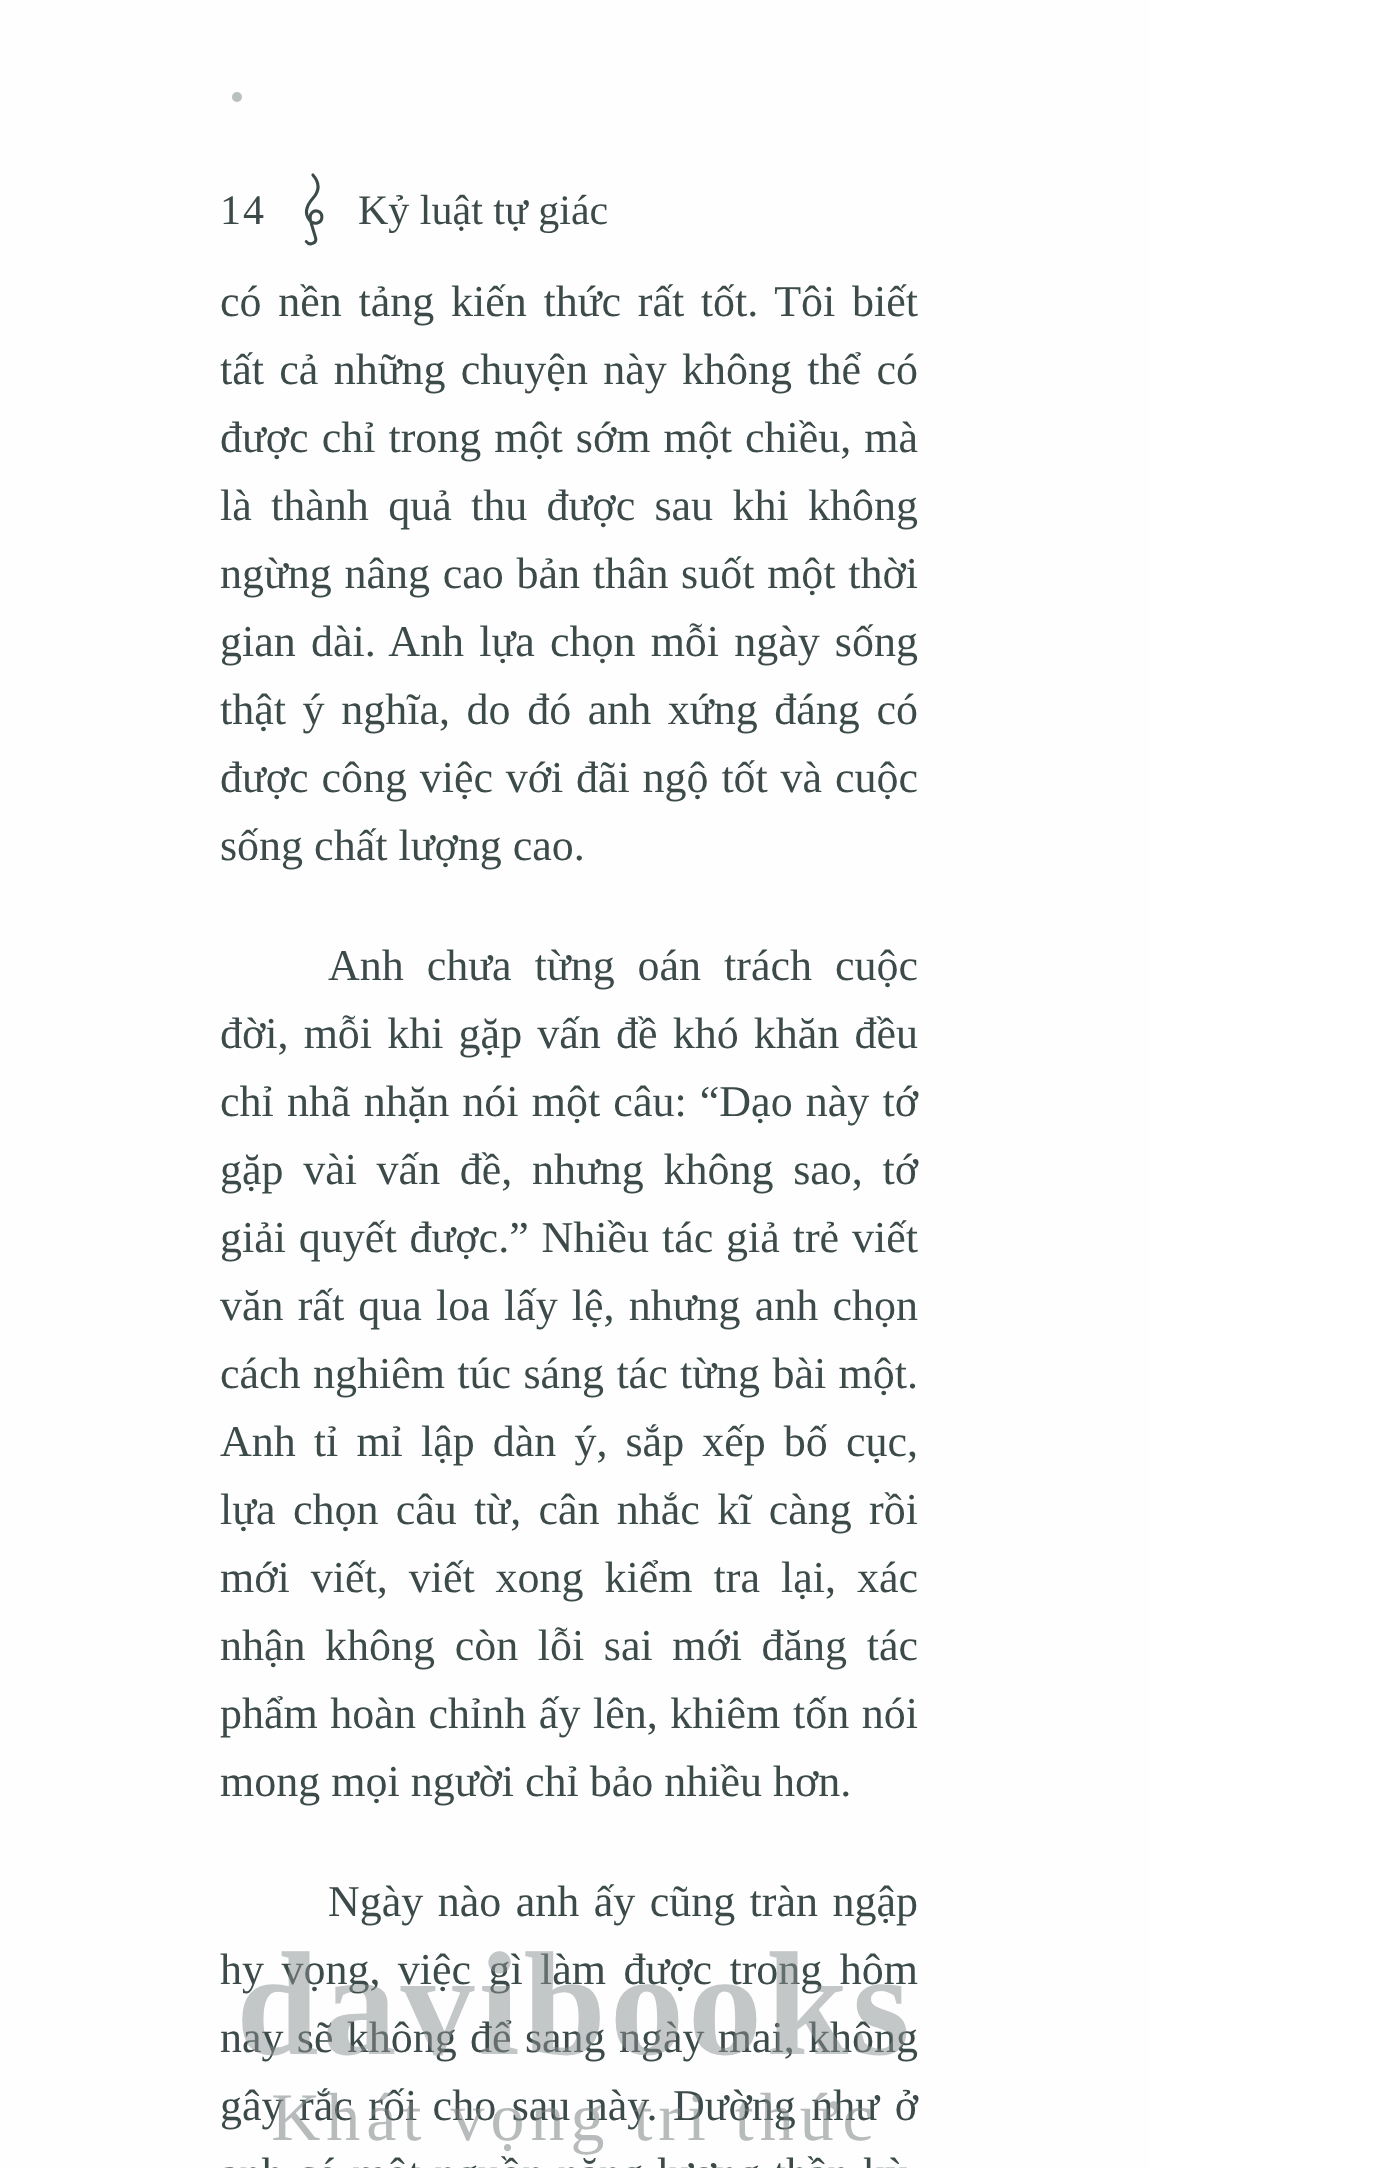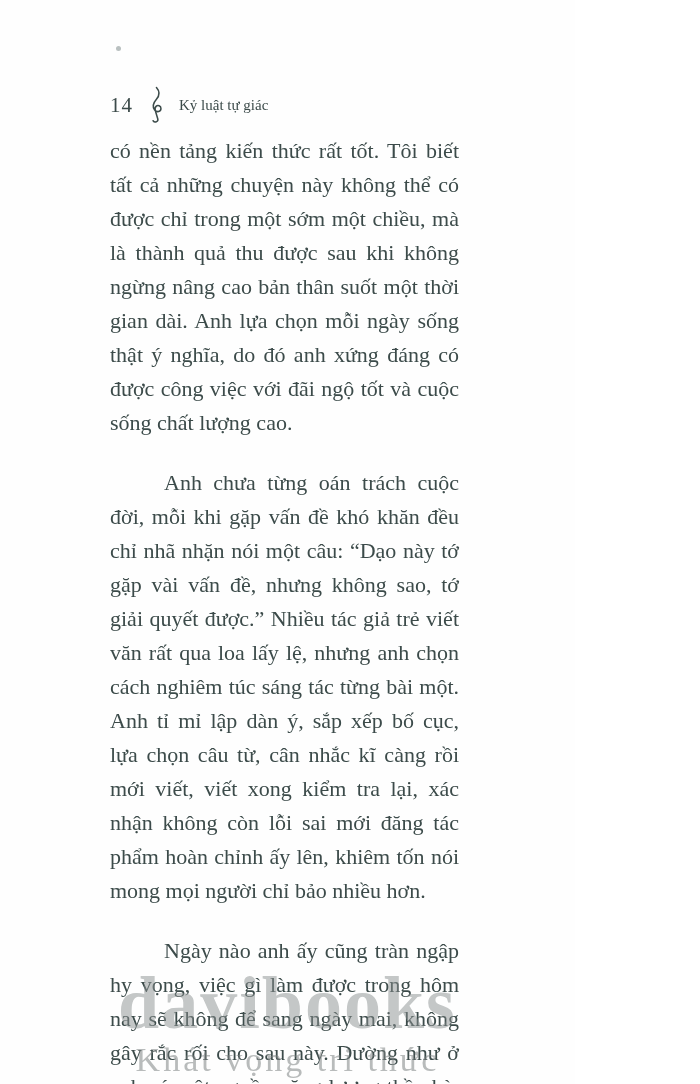--- a/index.html
+++ b/index.html
@@ -43,21 +43,21 @@
   .page-number {
     font-size: 21px;
     letter-spacing: 1px;
   }
   .clef {
     display: inline-flex;
     align-items: center;
     margin: 0 4px;
   }
   .book-title {
-    font-size: 15px;
+    font-size: 21px;
   }
   .page-body {
     position: absolute;
     top: 134px;
     left: 110px;
     right: 104px;
     color: var(--ink, #3c4b4a);
     font-size: 22px;
     line-height: 34px;
     text-align: justify;

